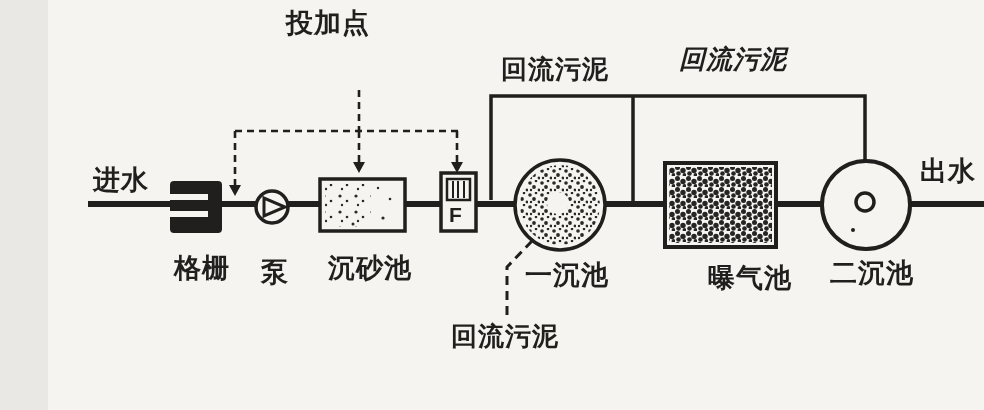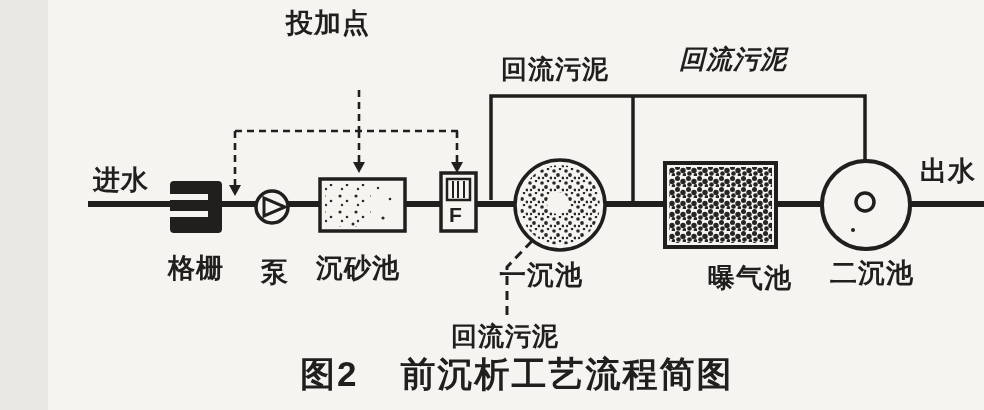--- a/index.html
+++ b/index.html
@@ -134,30 +134,26 @@
       <polygon points="181,185 193,185 187,196"></polygon>
       <polygon points="305,162 317,162 311,173"></polygon>
       <polygon points="403,162 415,162 409,173"></polygon>
     </g>
 
     <polyline points="484,241 459,267 459,316" fill="none" stroke="#201f1d" stroke-width="3" stroke-dasharray="9 6"></polyline>
   </svg>
 
   <div class="lbl lbl-27" style="left:238px;top:10px;">投加点</div>
   <div class="lbl lbl-27" style="left:45px;top:167px;">进水</div>
-  <div class="lbl lbl-27" style="left:120px;top:255px;">格栅</div>
+  <div class="lbl lbl-27" style="left:126px;top:255px;">格栅</div>
   <div class="lbl lbl-27" style="left:213px;top:259px;">泵</div>
-  <div class="lbl lbl-27" style="left:268px;top:255px;">沉砂池</div>
+  <div class="lbl lbl-27" style="left:280px;top:255px;">沉砂池</div>
   <div class="lbl lbl-21" style="left:401px;top:204px;">F</div>
-  <div class="lbl lbl-27" style="left:451px;top:262px;">一沉池</div>
+  <div class="lbl lbl-27" style="left:477px;top:262px;">一沉池</div>
   <div class="lbl lbl-26" style="left:403px;top:323px;">回流污泥</div>
   <div class="lbl lbl-26" style="left:453px;top:56px;">回流污泥</div>
   <div class="lbl lbl-26" style="left:631px;top:46px;font-style:italic;">回流污泥</div>
   <div class="lbl lbl-27" style="left:640px;top:265px;padding-left:20px;">曝气池</div>
   <div class="lbl lbl-27" style="left:782px;top:260px;">二沉池</div>
   <div class="lbl lbl-27" style="left:872px;top:158px;">出水</div>
 
-  <div id="caption-row">
-    <span>图2</span>
-    <span>前沉析工艺流程简图</span>
-  </div>
 
 </div>
 
 </body></html>

